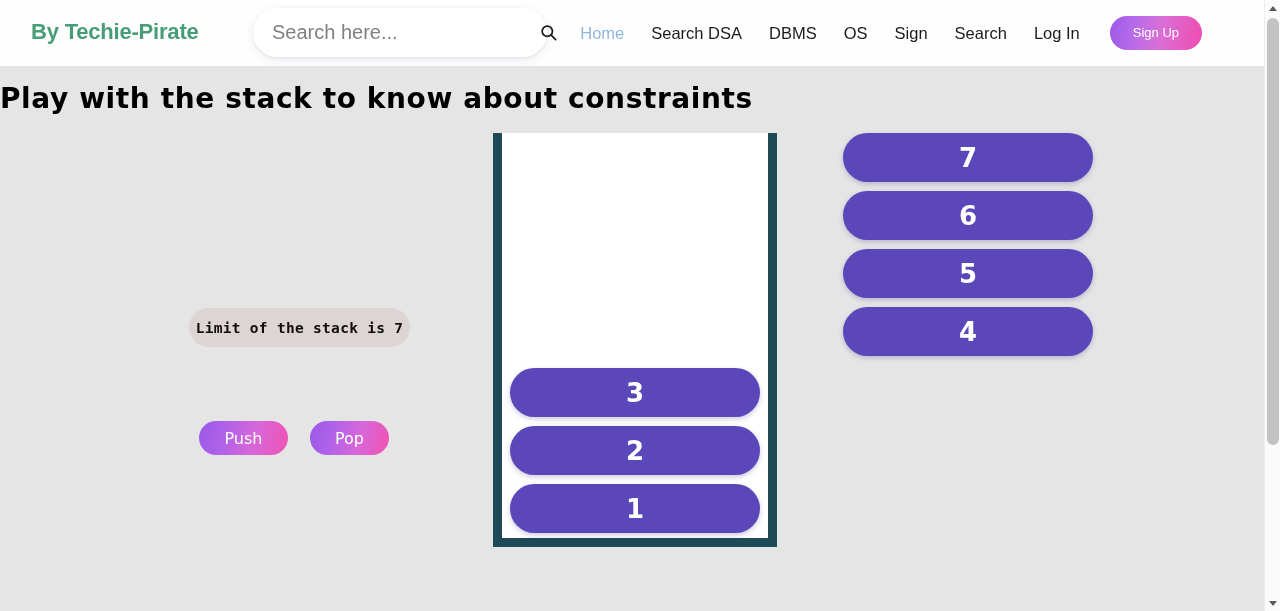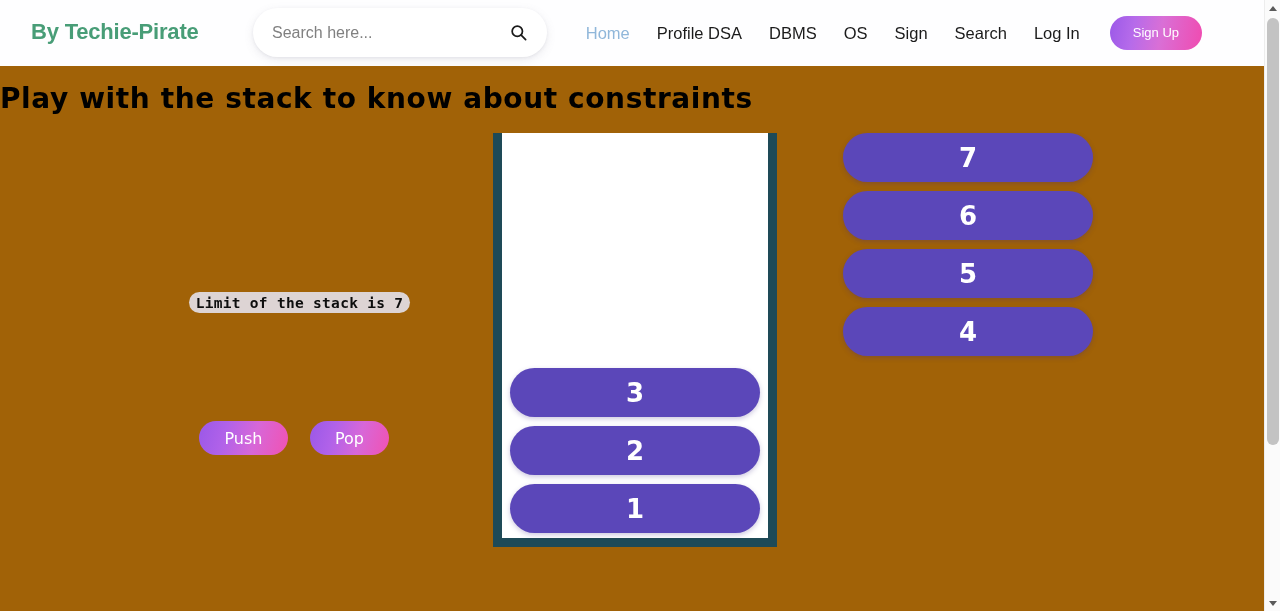--- a/index.html
+++ b/index.html
@@ -9,21 +9,21 @@
     height: 611px;
     overflow: hidden;
     background: #ffffff;
     font-family: "Liberation Sans", sans-serif;
   }
 
   #page {
     position: relative;
     width: 1280px;
     height: 611px;
-    background: #a16207;
+    background: #e5e5e5;
     overflow: hidden;
   }
 
   
   .navbar {
     position: absolute;
     top: 0; left: 0;
     width: 1264px;
     height: 66px;
     background: #fefeff;
@@ -55,21 +55,21 @@
     align-items: center;
     padding: 0 18px 0 14px;
   }
 
   .search-input {
     flex: 1;
     border: none;
     outline: none;
     background: transparent;
     font-family: "Liberation Sans", sans-serif;
-    font-size: 16px;
+    font-size: 20px;
     color: #3a3a3a;
     padding-left: 5px;
   }
   .search-input::placeholder { color: #808080; }
 
   .search-icon {
     width: 22px; height: 22px;
     display: flex; align-items: center; justify-content: center;
     cursor: pointer;
     flex: 0 0 auto;
@@ -119,23 +119,23 @@
     font-size: 28px;
     font-weight: bold;
     color: #000000;
     letter-spacing: 0.6px;
   }
 
   
   .limit-pill {
     position: absolute;
     left: 189px;
-    top: 292px;
+    top: 308px;
     width: 221px;
-    height: 21px;
+    height: 39px;
     background: #ddd4d4;
     border-radius: 20px;
     display: flex;
     align-items: center;
     justify-content: center;
     font-family: "DejaVu Sans Mono", monospace;
     font-size: 14.5px;
     font-weight: bold;
     color: #0d0d0d;
     letter-spacing: 0.3px;
@@ -270,21 +270,21 @@
       <span class="search-icon">
         <svg width="19" height="19" viewBox="0 0 24 24" fill="none" stroke="#1a1a1a" stroke-width="2.2" stroke-linecap="round">
           <circle cx="10.5" cy="10.5" r="6.5"></circle>
           <line x1="15.4" y1="15.4" x2="21" y2="21"></line>
         </svg>
       </span>
     </div>
 
     <div class="nav-links">
       <a class="nav-link active" href="#">Home</a>
-      <a class="nav-link" href="#">Profile DSA</a>
+      <a class="nav-link" href="#">Search DSA</a>
       <a class="nav-link" href="#">DBMS</a>
       <a class="nav-link" href="#">OS</a>
       <a class="nav-link" href="#">Sign</a>
       <a class="nav-link" href="#">Search</a>
       <a class="nav-link" href="#">Log In</a>
       <button class="signup-btn">Sign Up</button>
     </div>
 
   </div>
 

